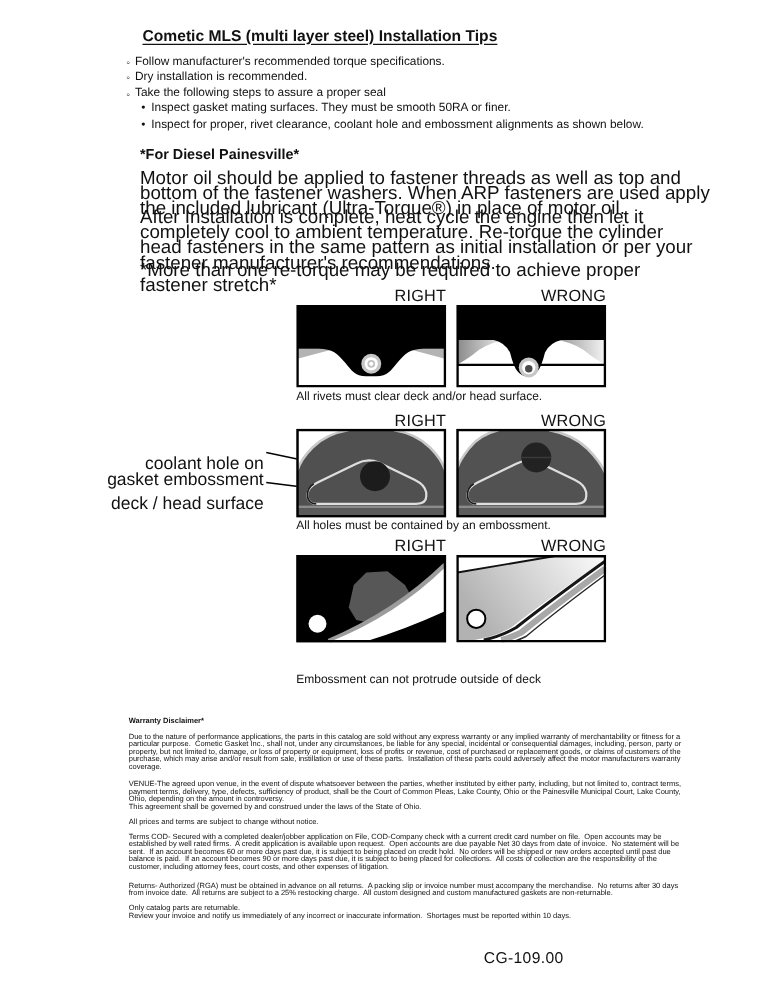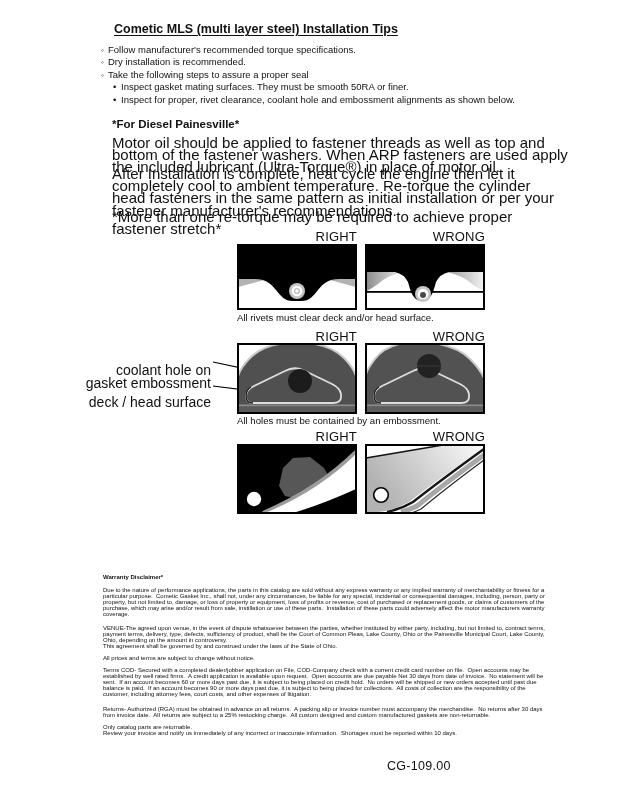--- a/index.html
+++ b/index.html
@@ -181,20 +181,21 @@
       <path d="M119,11 Q78,41 52,62 Q44,66 36,68" fill="none" stroke="#a8a8a8" stroke-width="5"></path>
       <path d="M119,16 Q80,45 56,65 Q50,68 46,69" fill="none" stroke="#2a2a2a" stroke-width="1.2"></path>
       <path d="M119,5 Q76,36 48,58 Q36,65 22,68" fill="none" stroke="#161616" stroke-width="2.4"></path>
       <path d="M1,14 Q42,7 78,1" fill="none" stroke="#111111" stroke-width="1.5"></path>
       <circle cx="16" cy="51" r="7.3" fill="#ffffff" stroke="#000" stroke-width="1.6"></circle>
       <rect x="1" y="1" width="118" height="68" fill="none" stroke="#000" stroke-width="2"></rect>
     </svg>
   </div>
 
   <div class="abs caption" style="left:237px;top:516px;width:230px;">
+    <div>Embossment can not protrude outside of deck</div>
   </div>
 
   <div class="abs warranty">
     <p class="w-head">Warranty Disclaimer*</p>
     <p class="g7">Due to the nature of performance applications, the parts in this catalog are sold without any express warranty or any implied warranty of merchantability or fitness for a particular purpose.  Cometic Gasket Inc., shall not, under any circumstances, be liable for any special, incidental or consequential damages, including, person, party or property, but not limited to, damage, or loss of property or equipment, loss of profits or revenue, cost of purchased or replacement goods, or claims of customers of the purchase, which may arise and/or result from sale, instillation or use of these parts.  Installation of these parts could adversely affect the motor manufacturers warranty coverage.</p>
     <p class="g8">VENUE-The agreed upon venue, in the event of dispute whatsoever between the parties, whether instituted by either party, including, but not limited to, contract terms, payment terms, delivery, type, defects, sufficiency of product, shall be the Court of Common Pleas, Lake County, Ohio or the Painesville Municipal Court, Lake County, Ohio, depending on the amount in controversy.</p>
     <p>This agreement shall be governed by and construed under the laws of the State of Ohio.</p>
     <p class="g6">All prices and terms are subject to change without notice.</p>
     <p class="g6">Terms COD- Secured with a completed dealer/jobber application on File, COD-Company check with a current credit card number on file.  Open accounts may be established by well rated firms.  A credit application is available upon request.  Open accounts are due payable Net 30 days from date of invoice.  No statement will be sent.  If an account becomes 60 or more days past due, it is subject to being placed on credit hold.  No orders will be shipped or new orders accepted until past due balance is paid.  If an account becomes 90 or more days past due, it is subject to being placed for collections.  All costs of collection are the responsibility of the customer, including attorney fees, court costs, and other expenses of litigation.</p>
     <p class="g9">Returns- Authorized (RGA) must be obtained in advance on all returns.  A packing slip or invoice number must accompany the merchandise.  No returns after 30 days from invoice date.  All returns are subject to a 25% restocking charge.  All custom designed and custom manufactured gaskets are non-returnable.</p>

